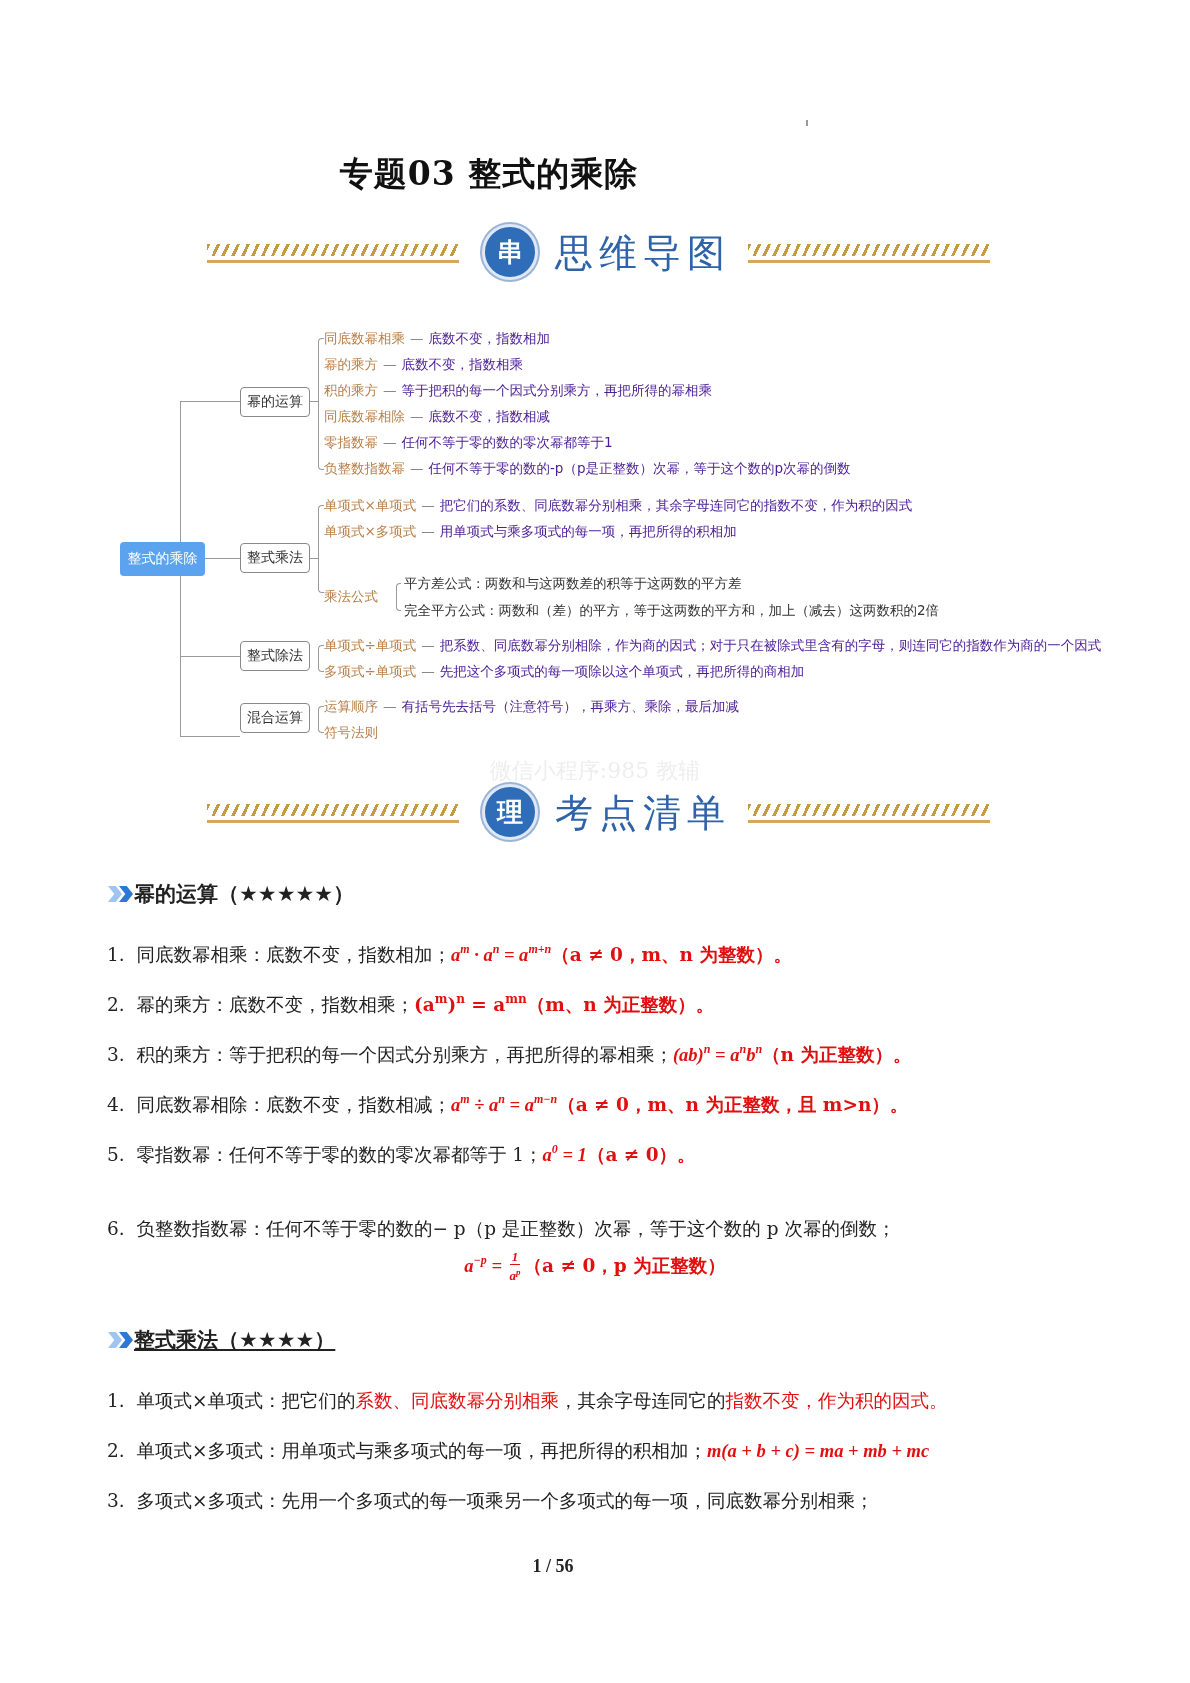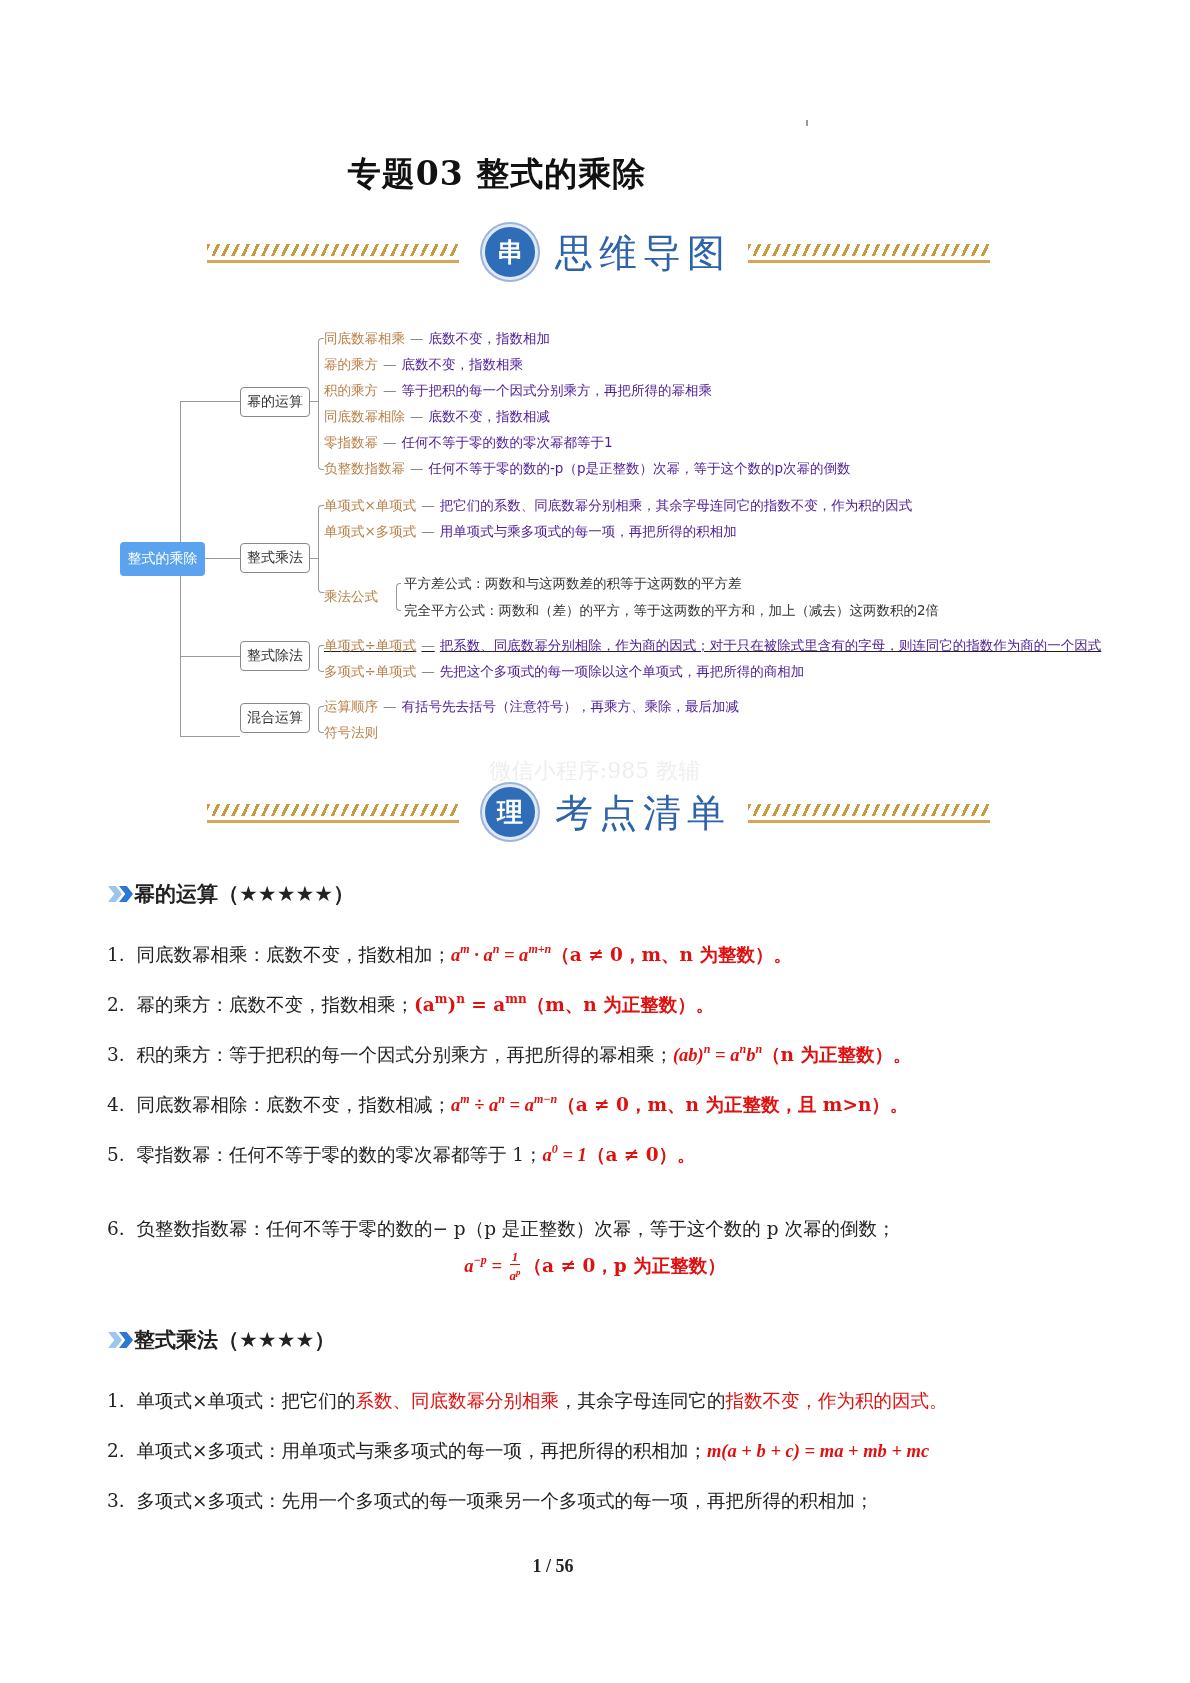--- a/index.html
+++ b/index.html
@@ -4,21 +4,21 @@
 <style>
   * { margin: 0; padding: 0; box-sizing: border-box; }
   html, body { width: 1190px; height: 1683px; background: #ffffff; overflow: hidden; }
   body { position: relative; font-family: "DejaVu Serif", "Liberation Serif", serif; color: #222; }
 
   .abs { position: absolute; }
 
   .tiny-mark { left: 806px; top: 120px; width: 2px; height: 6px; background: #999; }
 
   .doc-title {
-    left: 12px; width: 970px; top: 152px; text-align: center;
+    left: 4px; width: 970px; top: 152px; text-align: center;
     font-family: "DejaVu Serif", "Liberation Serif", serif;
     font-size: 33px; font-weight: bold; color: #111; letter-spacing: 1px;
   }
 
   
   .banner { left: 0; width: 1190px; height: 70px; }
   .stripe {
     position: absolute; height: 12px; top: 22px;
     background: repeating-linear-gradient(115deg, #c69a3e 0px, #c69a3e 3px, transparent 3px, transparent 9px);
   }
@@ -132,21 +132,21 @@
 
   <div class="leaf" style="top:496px;"><span class="lbl">单项式×单项式</span><span class="dash">—</span><span class="desc">把它们的系数、同底数幂分别相乘，其余字母连同它的指数不变，作为积的因式</span></div>
   <div class="leaf" style="top:522px;"><span class="lbl">单项式×多项式</span><span class="dash">—</span><span class="desc">用单项式与乘多项式的每一项，再把所得的积相加</span></div>
   <div class="leaf" style="top:587px;"><span class="lbl">乘法公式</span></div>
   <div class="bracket" style="left:396px;top:583px;width:5px;height:28px;"></div>
   <div class="subleaf" style="top:574px;">平方差公式：两数和与这两数差的积等于这两数的平方差</div>
   <div class="subleaf" style="top:601px;">完全平方公式：两数和（差）的平方，等于这两数的平方和，加上（减去）这两数积的2倍</div>
 
   <div class="node" style="top:641px;">整式除法</div>
   <div class="bracket" style="left:318px;top:645px;width:6px;height:27px;"></div>
-  <div class="leaf" style="top:636px;text-decoration:underline;"><span class="lbl">单项式÷单项式</span><span class="dash">—</span><span class="desc">把系数、同底数幂分别相除，作为商的因式；对于只在被除式里含有的字母，则连同它的指数作为商的一个因式</span></div>
+  <div class="leaf" style="top:636px;"><span class="lbl">单项式÷单项式</span><span class="dash">—</span><span class="desc">把系数、同底数幂分别相除，作为商的因式；对于只在被除式里含有的字母，则连同它的指数作为商的一个因式</span></div>
   <div class="leaf" style="top:662px;"><span class="lbl">多项式÷单项式</span><span class="dash">—</span><span class="desc">先把这个多项式的每一项除以这个单项式，再把所得的商相加</span></div>
 
   <div class="node" style="top:703px;">混合运算</div>
   <div class="bracket" style="left:318px;top:706px;width:6px;height:27px;"></div>
   <div class="leaf" style="top:697px;"><span class="lbl">运算顺序</span><span class="dash">—</span><span class="desc">有括号先去括号（注意符号），再乘方、乘除，最后加减</span></div>
   <div class="leaf" style="top:723px;"><span class="lbl">符号法则</span></div>
 </div>
 
 <div class="abs watermark">微信小程序:985 教辅</div>
 
@@ -197,36 +197,36 @@
   <span>负整数指数幂：任何不等于零的数的− p（p 是正整数）次幂，等于这个数的 p 次幂的倒数；</span>
 </div>
 
 <div class="abs frac-line">
   <span class="redb math"><span>a</span><sup>−p</sup><span> = </span></span><span class="frac redb math">
       <span class="num">1</span>
       <span class="den"><span>a</span><sup style="font-size:9px;vertical-align:5px;">p</sup></span>
     </span><span class="redb">（a ≠ 0，p 为正整数）</span>
 </div>
 
-<div class="abs sec-head" style="top:1326px;">
+<div class="abs sec-head" style="top:1326px;text-decoration:underline;">
   <span class="chev">
       <span></span>
       <span></span>
     </span>
   <span>整式乘法（★★★★）</span>
 </div>
 
 <div class="abs item" style="top:1388px;">
   <span>1.</span>&nbsp;
   <span>单项式×单项式：把它们的</span><span class="red">系数、同底数幂分别相乘</span><span>，其余字母连同它的</span><span class="red">指数不变，作为积的因式。</span>
 </div>
 
 <div class="abs item" style="top:1438px;">
   <span>2.</span>&nbsp;
   <span>单项式×多项式：用单项式与乘多项式的每一项，再把所得的积相加；</span><span class="redb math">m(a + b + c) = ma + mb + mc</span>
 </div>
 
 <div class="abs item" style="top:1488px;">
   <span>3.</span>&nbsp;
-  <span>多项式×多项式：先用一个多项式的每一项乘另一个多项式的每一项，再把所得的积相加；</span>
+  <span>多项式×多项式：先用一个多项式的每一项乘另一个多项式的每一项，同底数幂分别相乘；</span>
 </div>
 
 <div class="abs page-num">1 / 56</div>
 
 </body></html>

